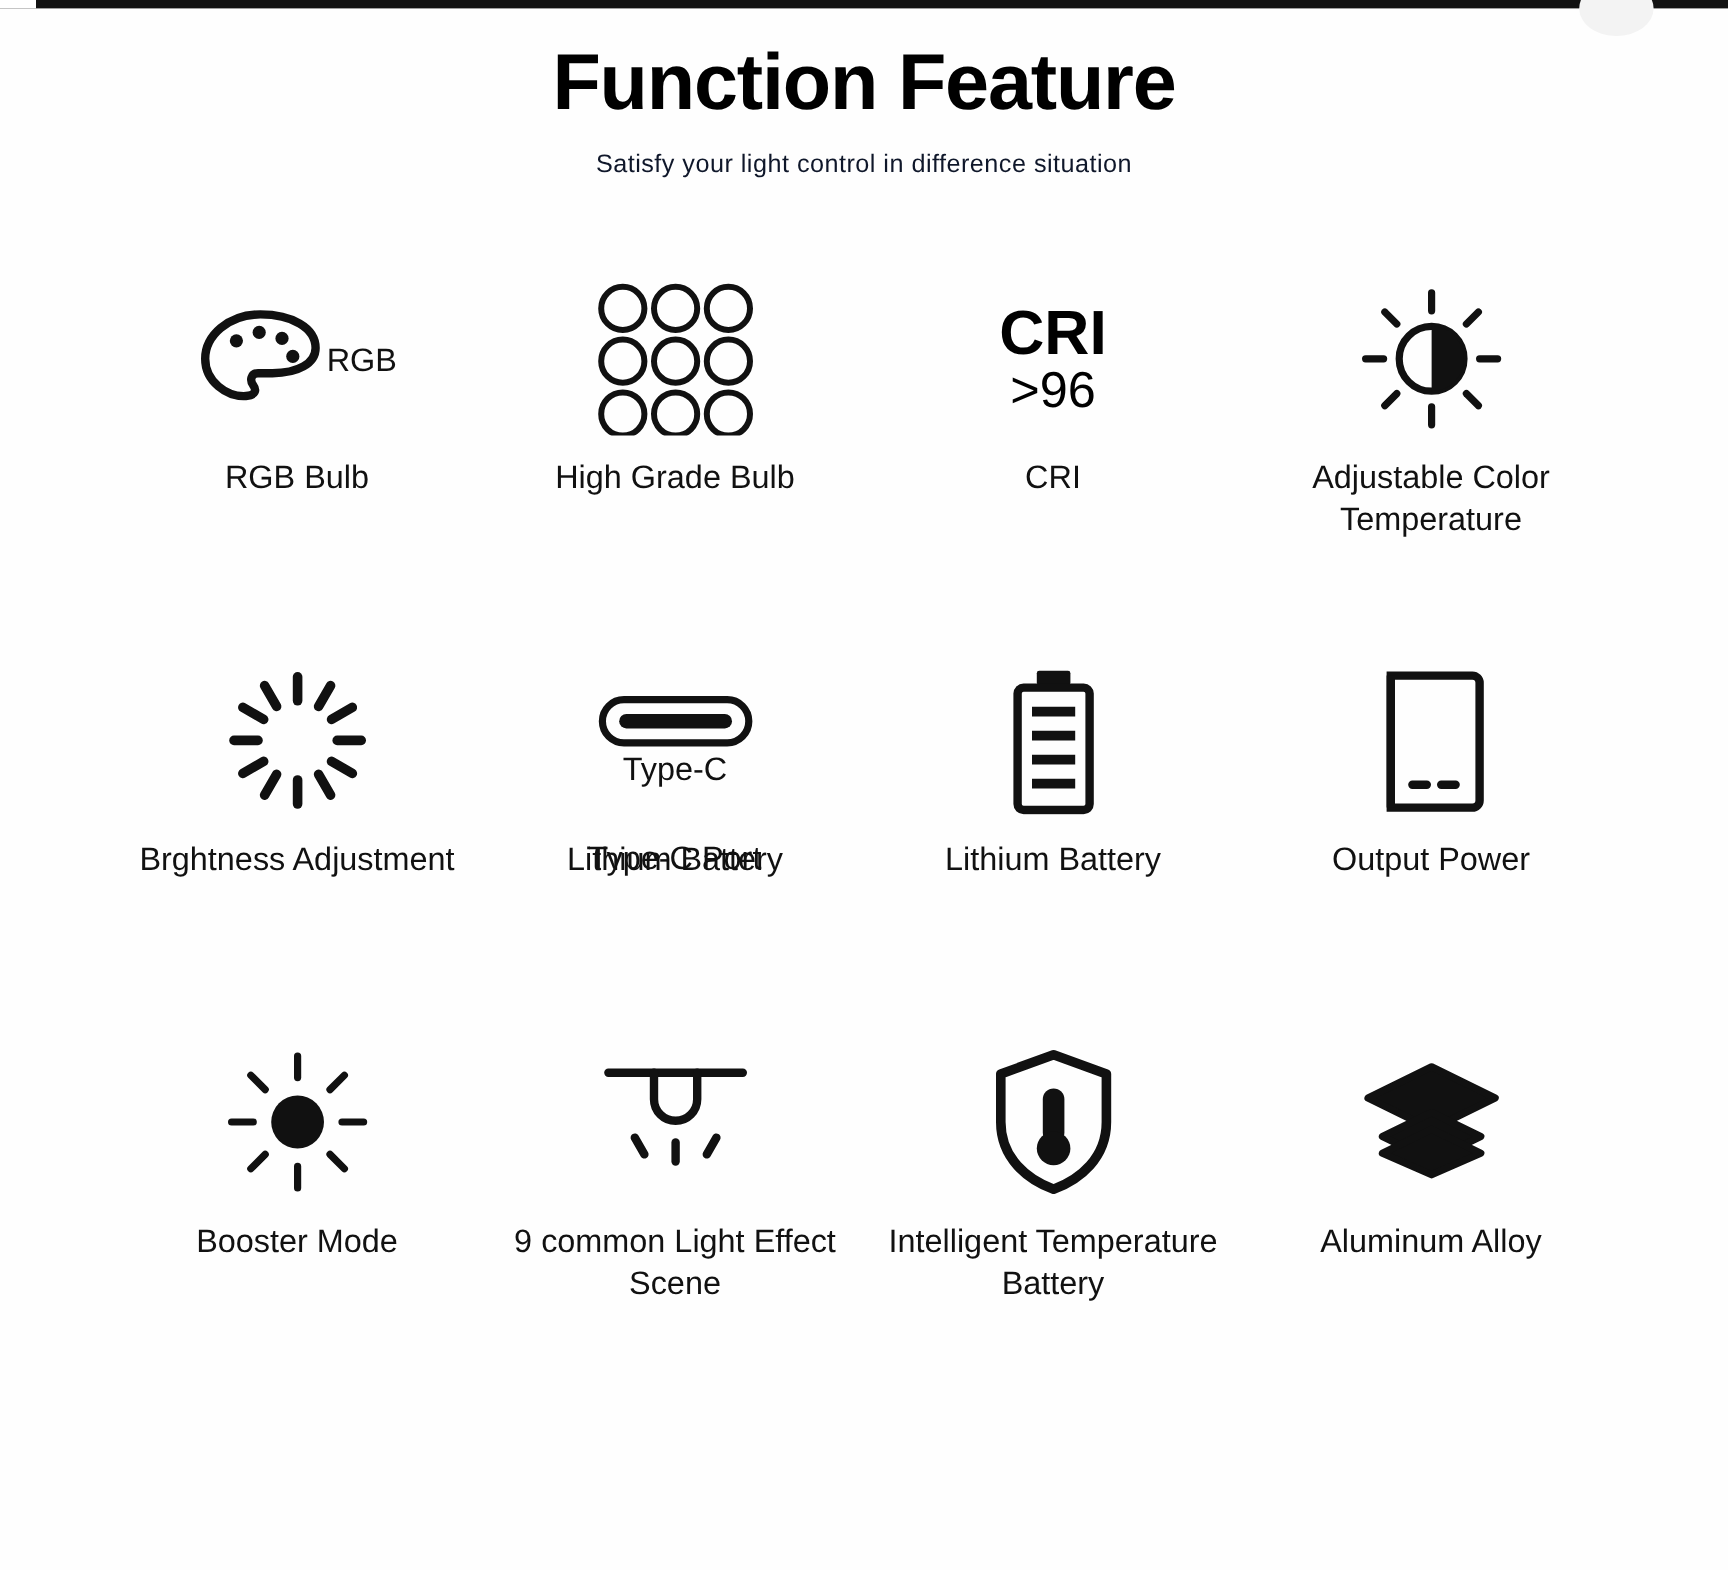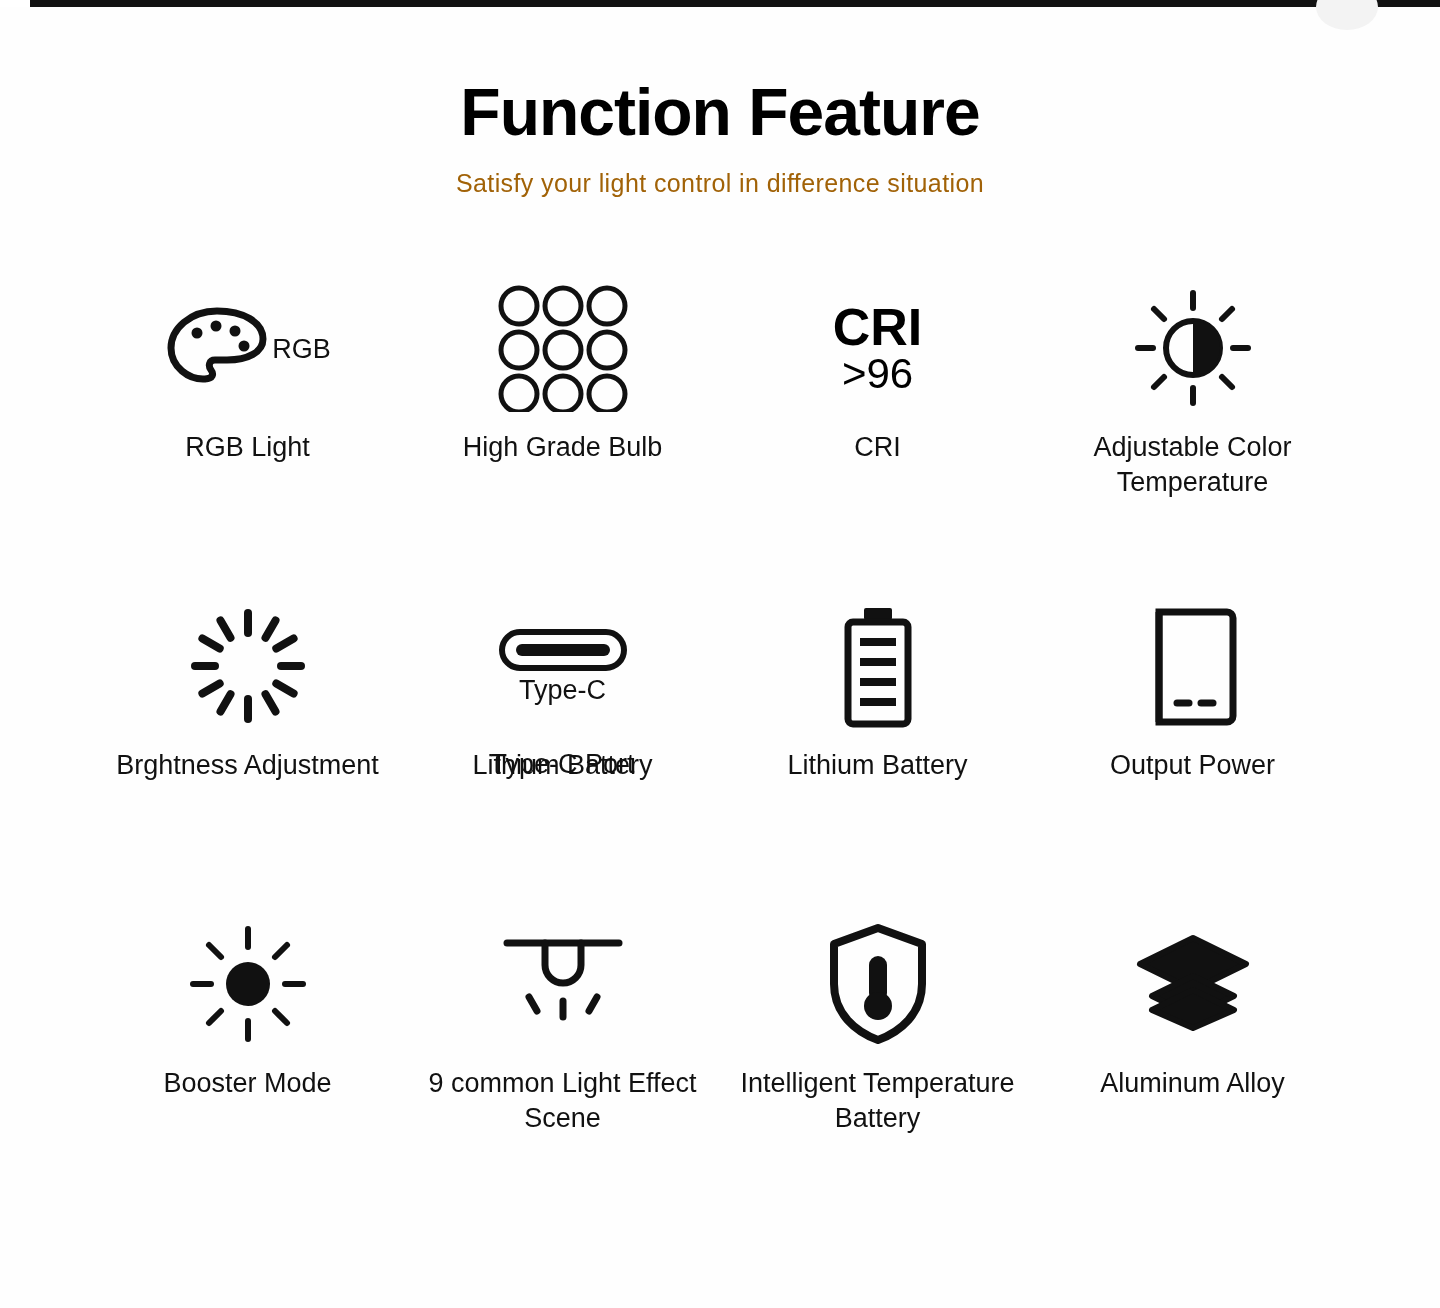--- a/index.html
+++ b/index.html
@@ -41,36 +41,36 @@
   .corner-blob {
     position: absolute;
     top: -16px;
     right: 62px;
     width: 62px;
     height: 46px;
     border-radius: 50%;
     background: #f3f3f3;
   }
   .header {
-    padding-top: 78px;
+    padding-top: 34px;
     text-align: center;
   }
   .title {
     font-size: 66px;
     font-weight: bold;
     letter-spacing: -1px;
     line-height: 1.05;
     margin: 0;
     color: #000000;
   }
   .subtitle {
-    font-size: 25px;
+    font-size: 21px;
     letter-spacing: 0.4px;
     margin: 22px 0 0 0;
-    color: #a16207;
+    color: #0f172a;
     font-weight: 400;
   }
   .grid {
     margin-top: 70px;
     padding: 0 90px;
     display: grid;
     grid-template-columns: repeat(4, 1fr);
     row-gap: 0;
   }
   .cell {
@@ -132,21 +132,21 @@
           <svg width="108" height="86" viewBox="0 0 108 86" fill="none" stroke="#111" stroke-width="7">
             <path d="M53 6 C26 6 7 24 7 43 C7 62 25 75 41 74 C49 73.5 50 69 47 65 C44 61 45 55 51 55 L63 55 C84 55 99 47 99 34 C99 17 79 6 53 6 Z" stroke-linejoin="round"></path>
             <circle cx="33" cy="28" r="5.5" fill="#111" stroke="none"></circle>
             <circle cx="52" cy="21" r="5.5" fill="#111" stroke="none"></circle>
             <circle cx="71" cy="26" r="5.5" fill="#111" stroke="none"></circle>
             <circle cx="80" cy="41" r="5.5" fill="#111" stroke="none"></circle>
           </svg>
           <span class="icon-sub">RGB</span>
         </div>
       </div>
-      <div class="cell-label">RGB Light</div>
+      <div class="cell-label">RGB Bulb</div>
     </div>
 
     <div class="cell">
       <div class="icon-box">
         <svg width="140" height="128" viewBox="0 0 140 128" fill="none" stroke="#111" stroke-width="5">
           <circle cx="26" cy="22" r="18"></circle>
             <circle cx="70" cy="22" r="18"></circle>
             <circle cx="114" cy="22" r="18"></circle>
           <circle cx="26" cy="66" r="18"></circle>
             <circle cx="70" cy="66" r="18"></circle>

